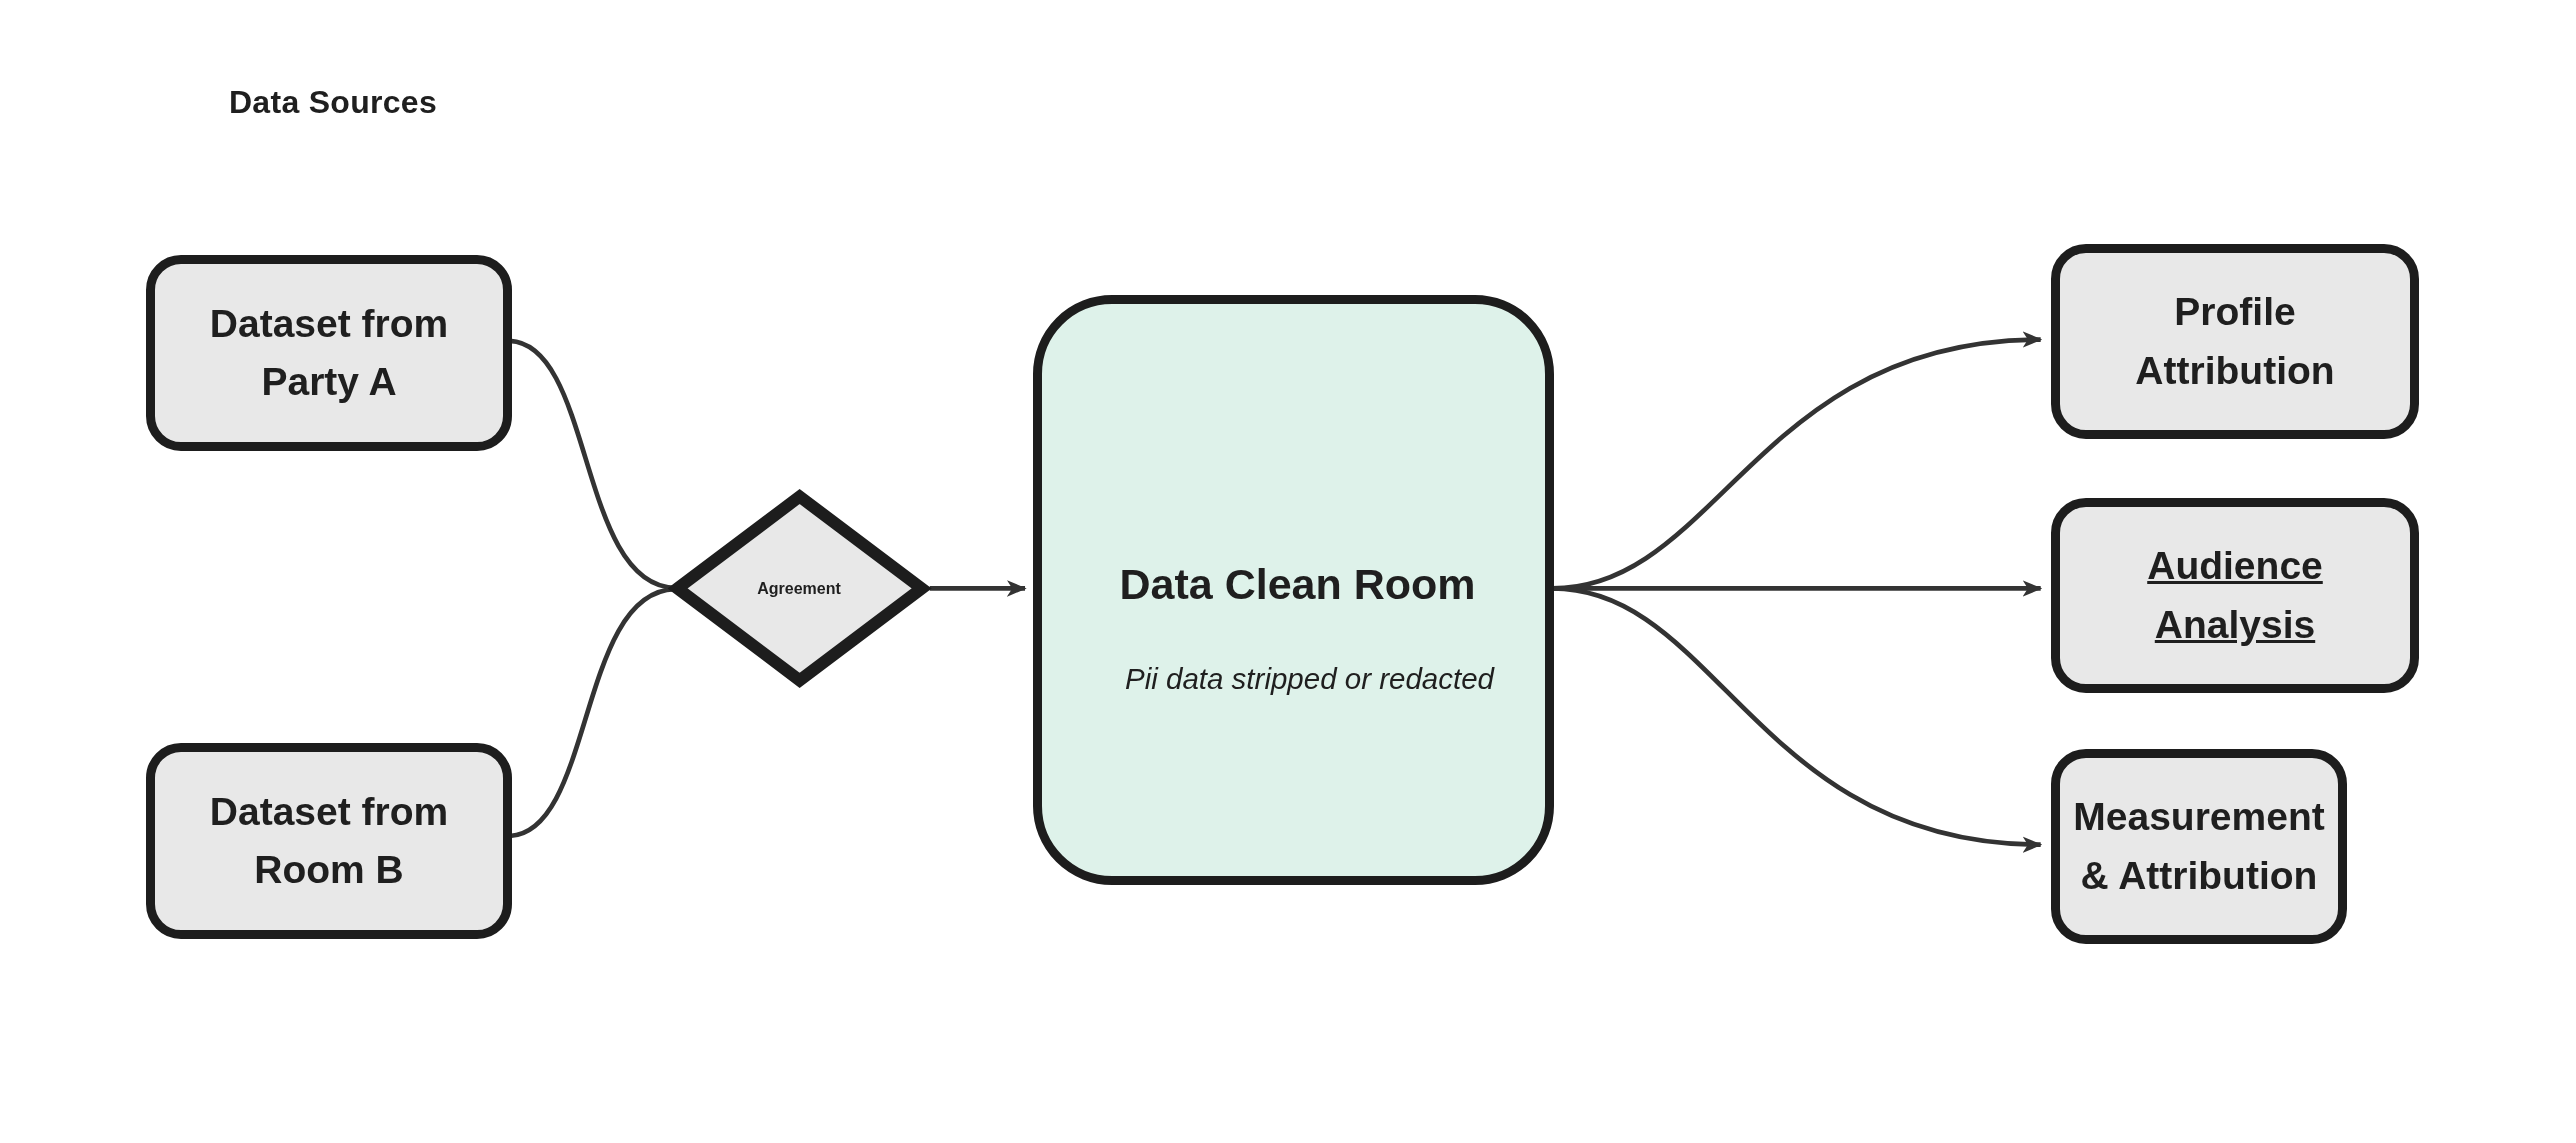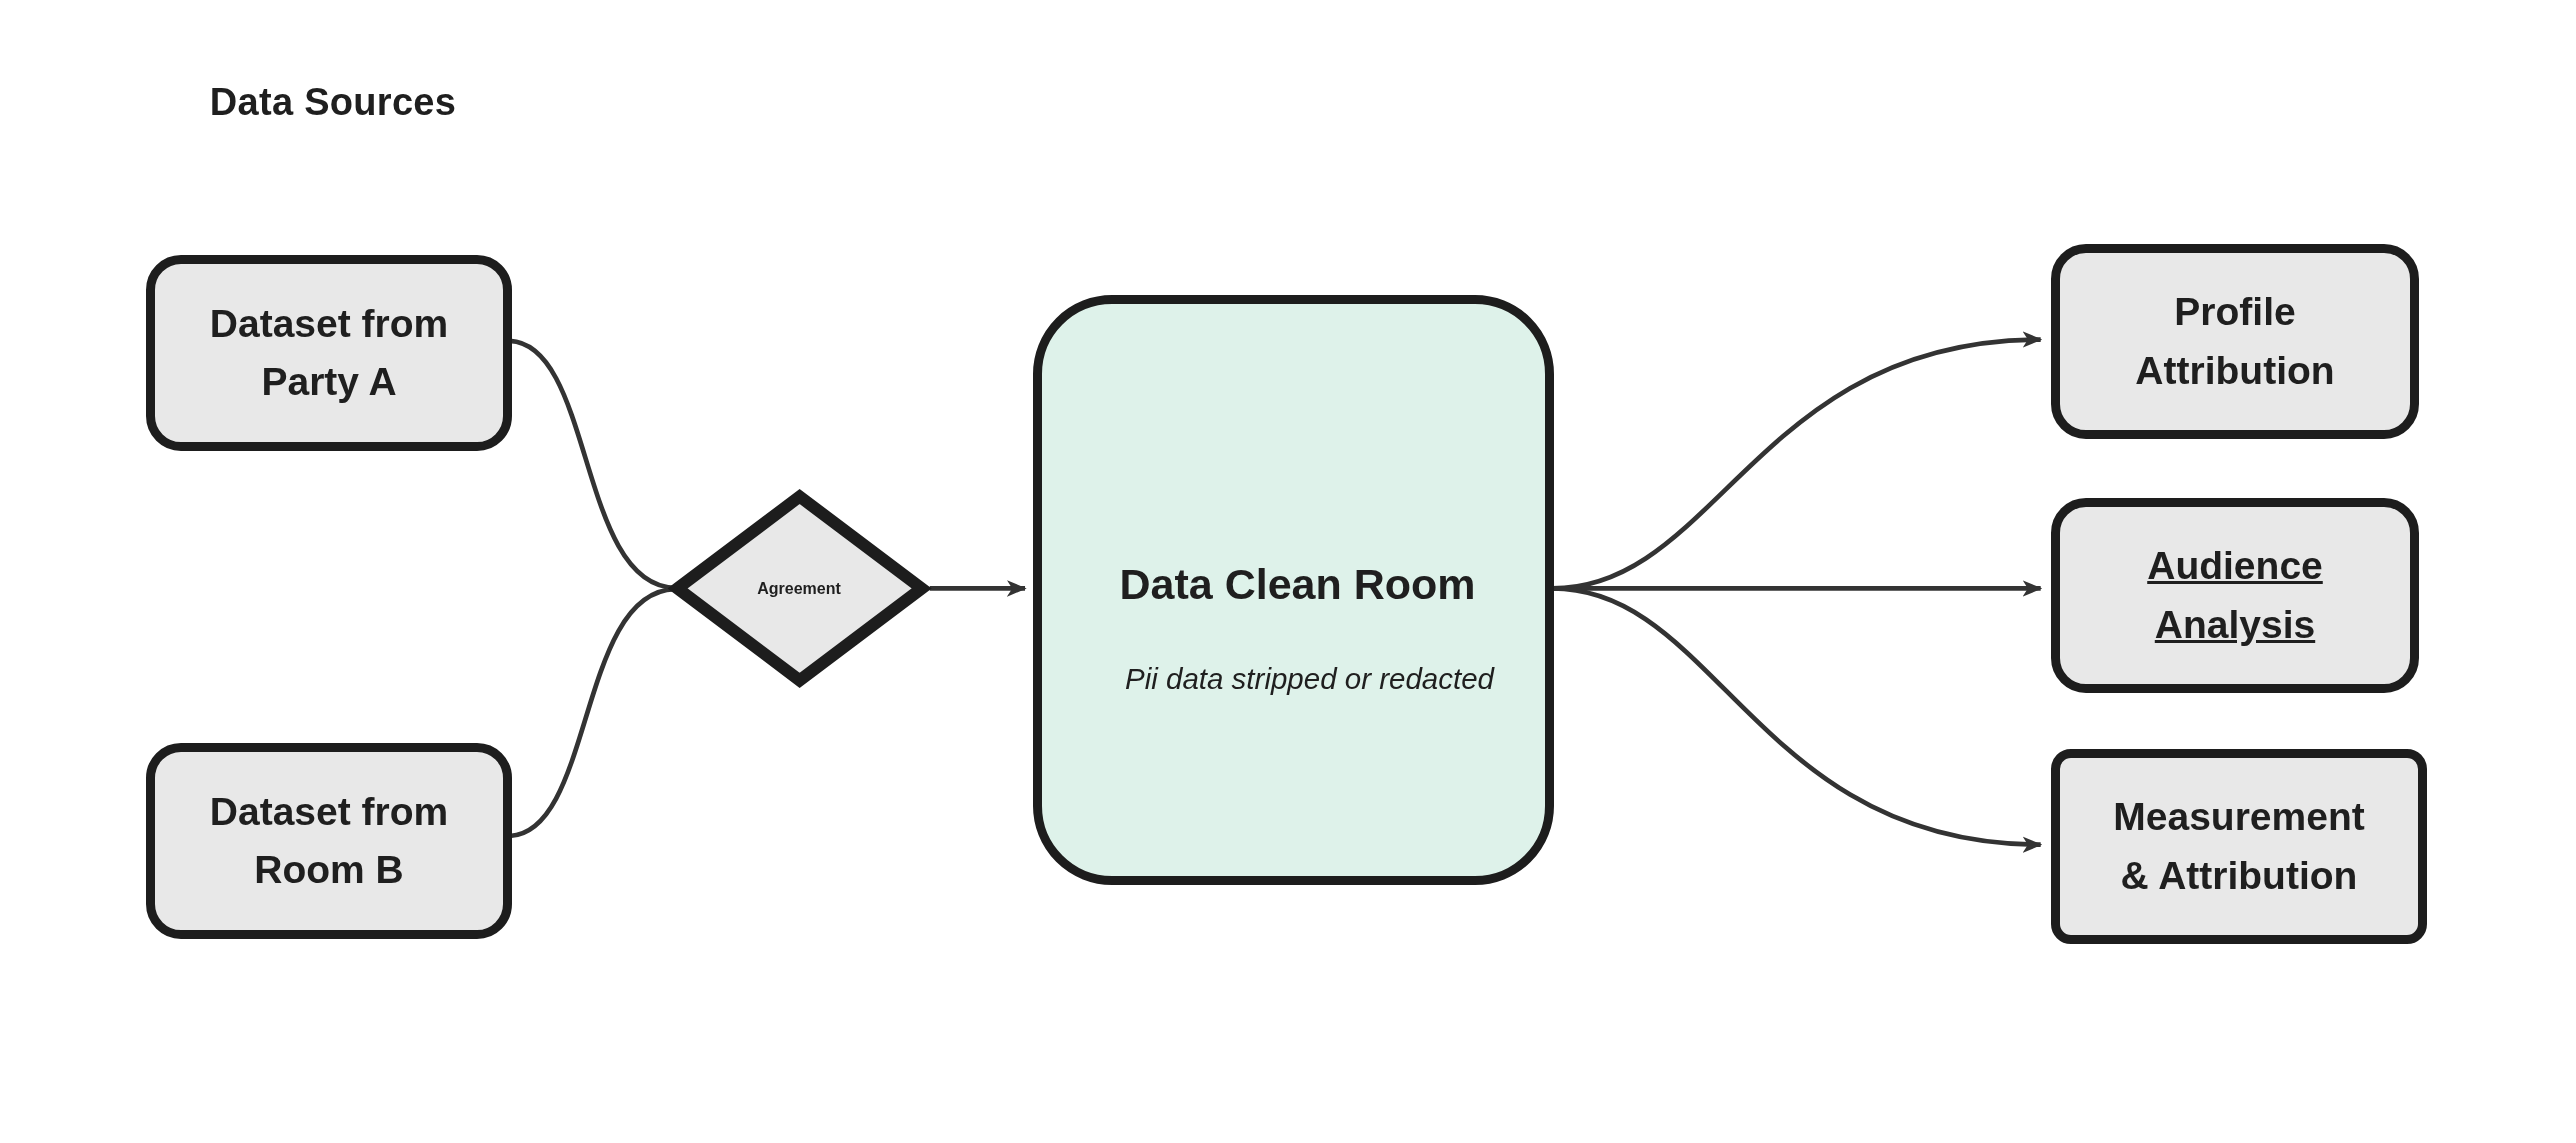--- a/index.html
+++ b/index.html
@@ -21,39 +21,39 @@
   .canvas{position:absolute;inset:0;width:2576px;height:1144px;}
 
   svg.wires{position:absolute;left:0;top:0;z-index:1;}
   .wire{fill:none;stroke:var(--connector);stroke-width:7;}
   .diamond-shape{fill:var(--node-fill);stroke:var(--border);stroke-width:18;stroke-linejoin:miter;}
   marker path{fill:var(--connector);}
 
   .heading{
     position:absolute;z-index:3;width:402px;height:47px;
     display:flex;align-items:center;justify-content:center;
-    font-size:38px;font-weight:700;letter-spacing:0.3px;
+    font-size:32px;font-weight:700;letter-spacing:0.3px;
   }
   #heading-left{left:132px;top:79px;}
   #heading-right{left:2037px;top:79px;}
 
   .node{
     position:absolute;z-index:2;
     background:var(--node-fill);
     border:9.4px solid var(--border);
     border-radius:35px;
     display:flex;flex-direction:column;align-items:center;justify-content:center;
     text-align:center;
     font-size:39px;font-weight:700;line-height:1.5;
   }
   #node-party-a{left:146px;top:255px;width:366px;height:196px;}
   #node-party-b{left:146px;top:743px;width:366px;height:196px;}
   #node-profile{left:2051px;top:244px;width:368px;height:195px;}
   #node-audience{left:2051px;top:498px;width:368px;height:195px;text-decoration:underline;}
-  #node-measurement{left:2051px;top:749px;width:376px;height:195px;border-radius:20px;}
+  #node-measurement{left:2051px;top:749px;width:296px;height:195px;}
 
   #node-clean-room{
     position:absolute;z-index:2;
     left:1033px;top:295px;width:521px;height:590px;
     background:var(--clean-room-fill);
     border:9.4px solid var(--border);
     border-radius:79px;
   }
   .clean-room-title{
     position:absolute;top:259px;left:8px;right:0;

